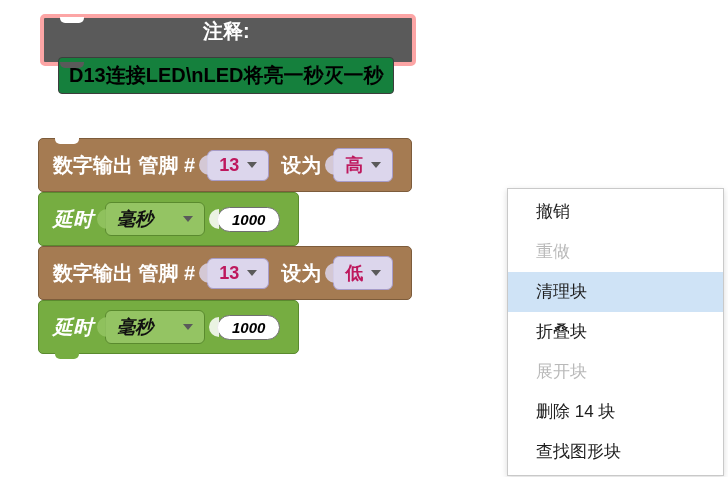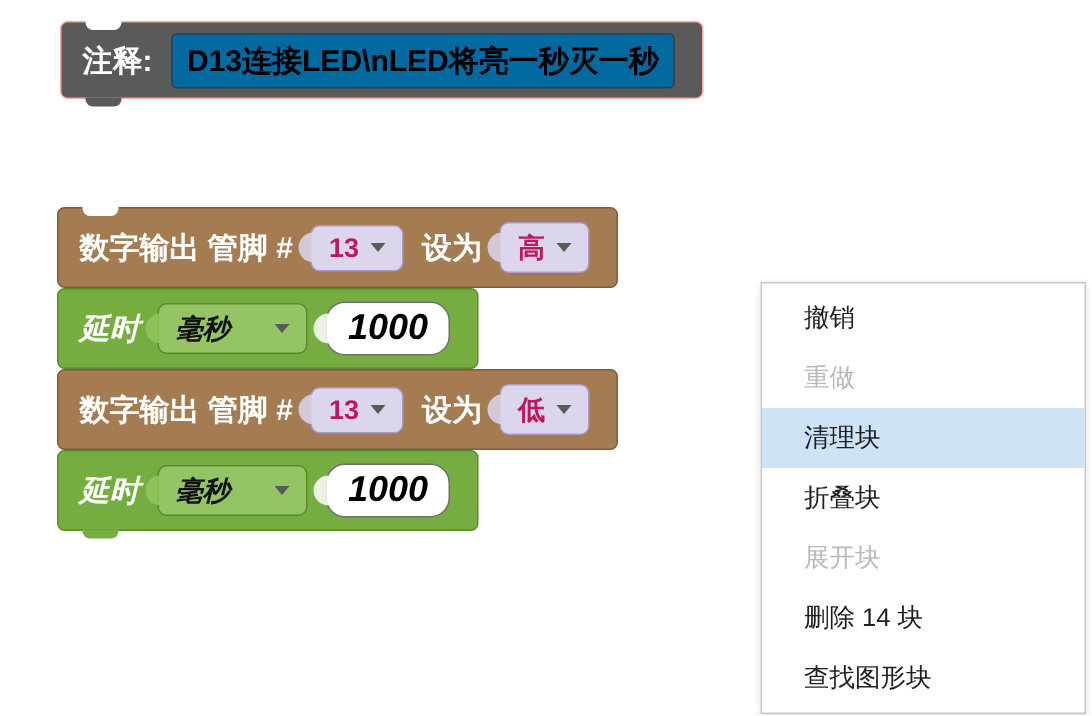--- a/index.html
+++ b/index.html
@@ -25,25 +25,26 @@
   }
   .bump-bottom {
     position:absolute; bottom:-6px; left:16px; width:24px; height:6px;
     border-radius:0 0 5px 5px;
   }
 
   
   .comment-block {
     top:14px; left:40px; height:52px;
     background:var(--comment-block,#5a5a5a);
-    border:1px solid #fca5a5;
+    border:4px solid #fca5a5;
+    flex-direction:column;
   }
   .comment-block .bump-bottom { background:var(--comment-block,#5a5a5a); }
   .comment-field {
-    background:#0369a1; color:#000000;
+    background:#15803d; color:#000000;
     border:1px solid #3d3d3d; border-radius:4px;
     font-size:20px; font-weight:bold; padding:4px 10px;
   }
 
   
   .io-block {
     background:var(--io-block,#a57b52);
     border:1px solid var(--io-block-border,#7d5c3b);
     justify-content:center;
   }
@@ -78,21 +79,21 @@
     gap:30px;
   }
   .dd-arrow {
     width:0; height:0;
     border-left:5px solid transparent; border-right:5px solid transparent;
     border-top:6px solid #5a5a5a;
   }
   .num-field {
     position:relative; background:#ffffff; color:#000000;
     border:1px solid #6f6f6f; border-radius:13px;
-    font-size:24px; font-weight:bold; padding:3px 14px;
+    font-size:15px; font-weight:bold; padding:3px 14px;
   }
   .num-field::before {
     content:""; position:absolute; left:-9px; top:50%;
     transform:translateY(-50%); width:10px; height:20px;
     border-radius:10px 0 0 10px; background:#ffffff; opacity:.85;
   }
 
   
   .context-menu {
     position:absolute; left:507px; top:188px; width:217px;

